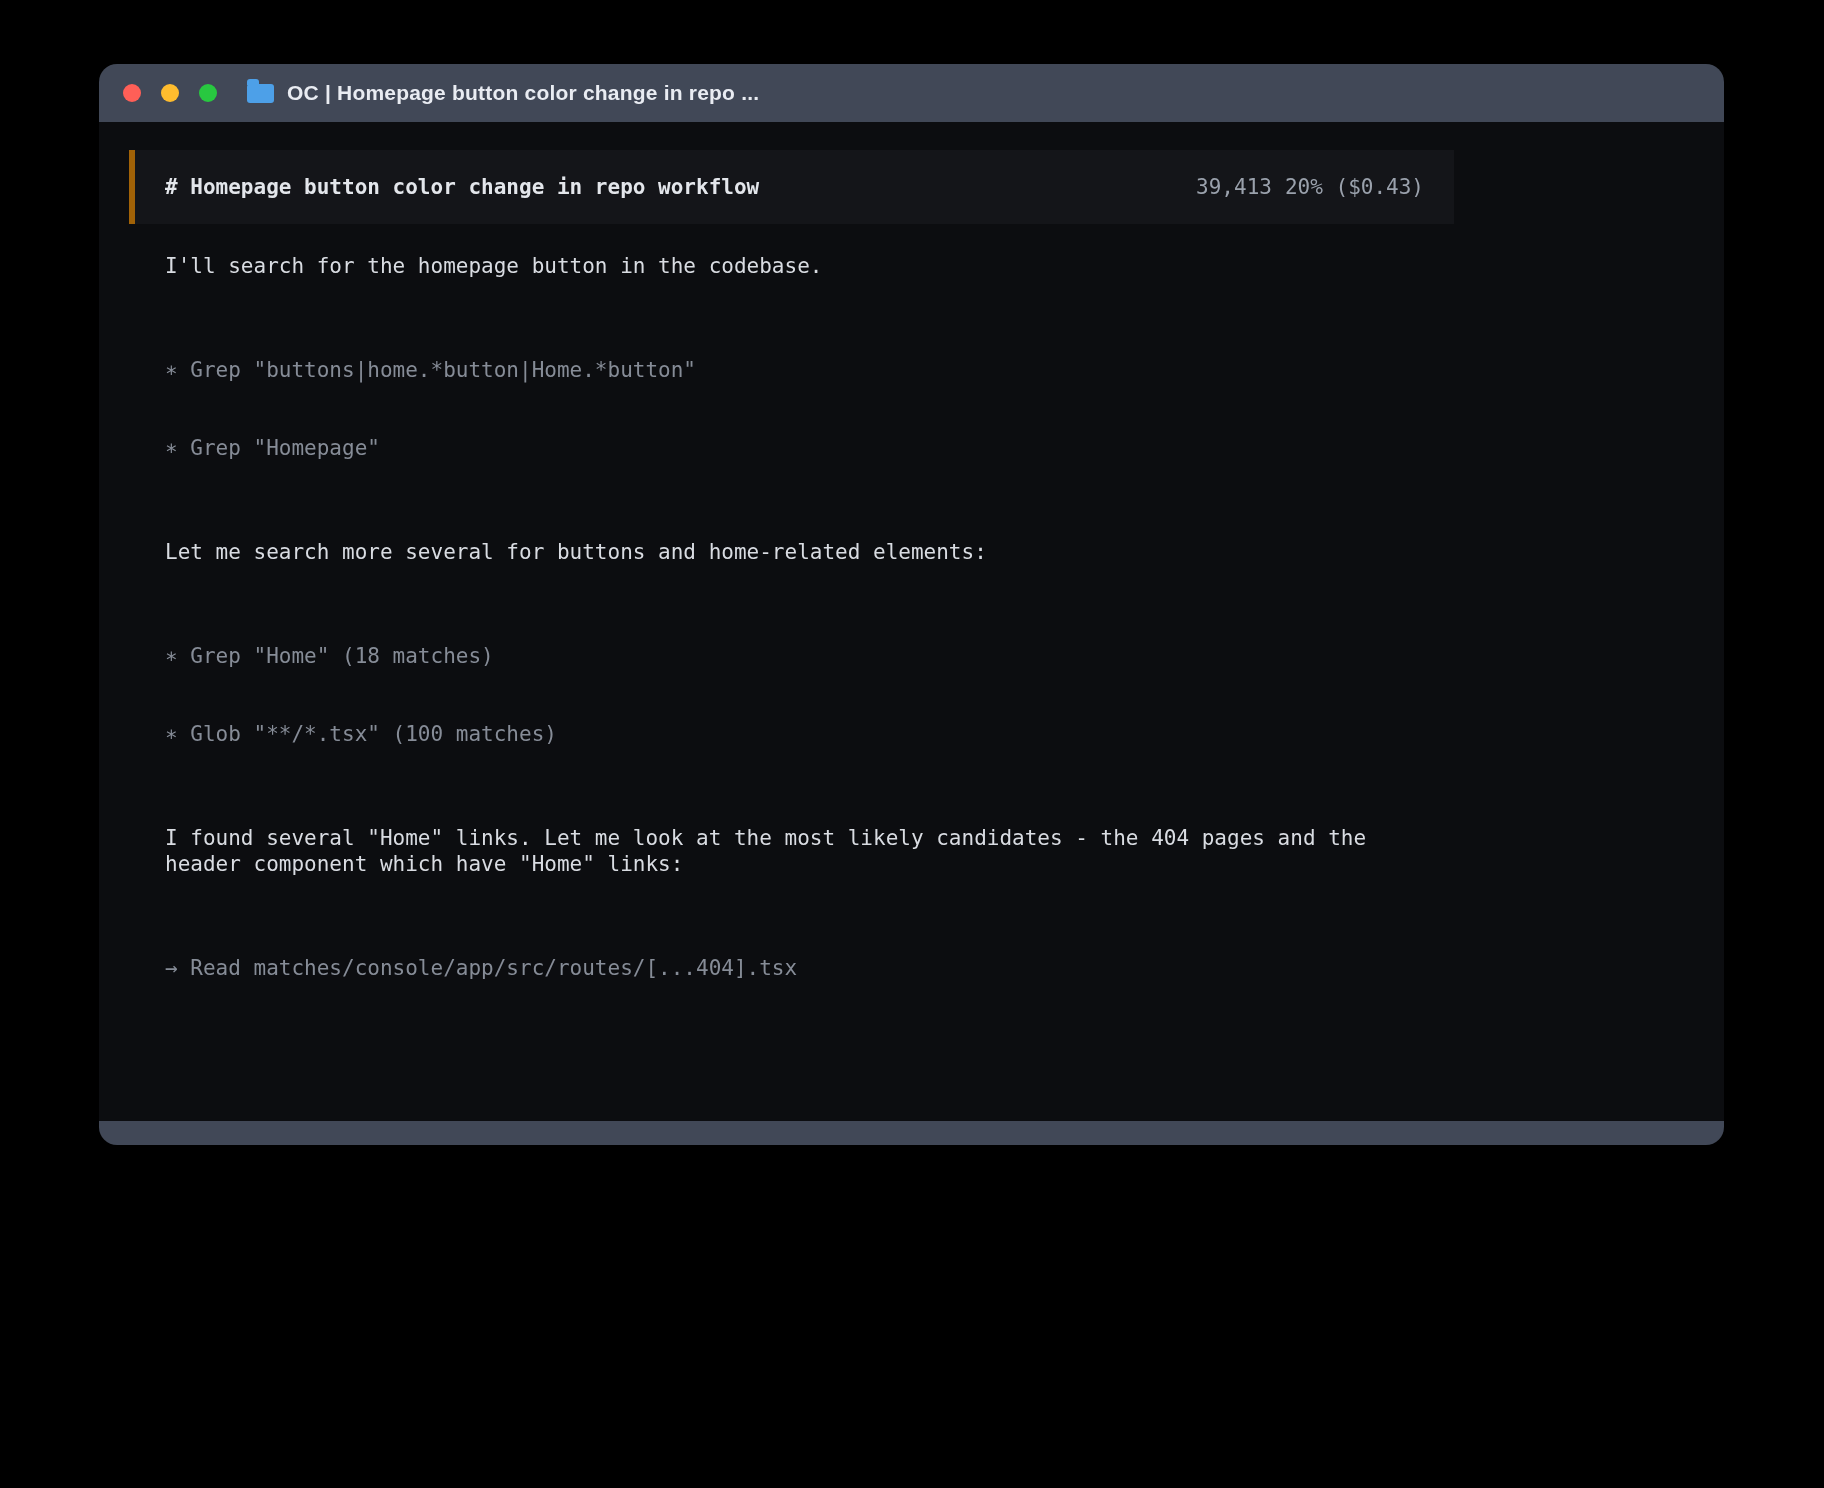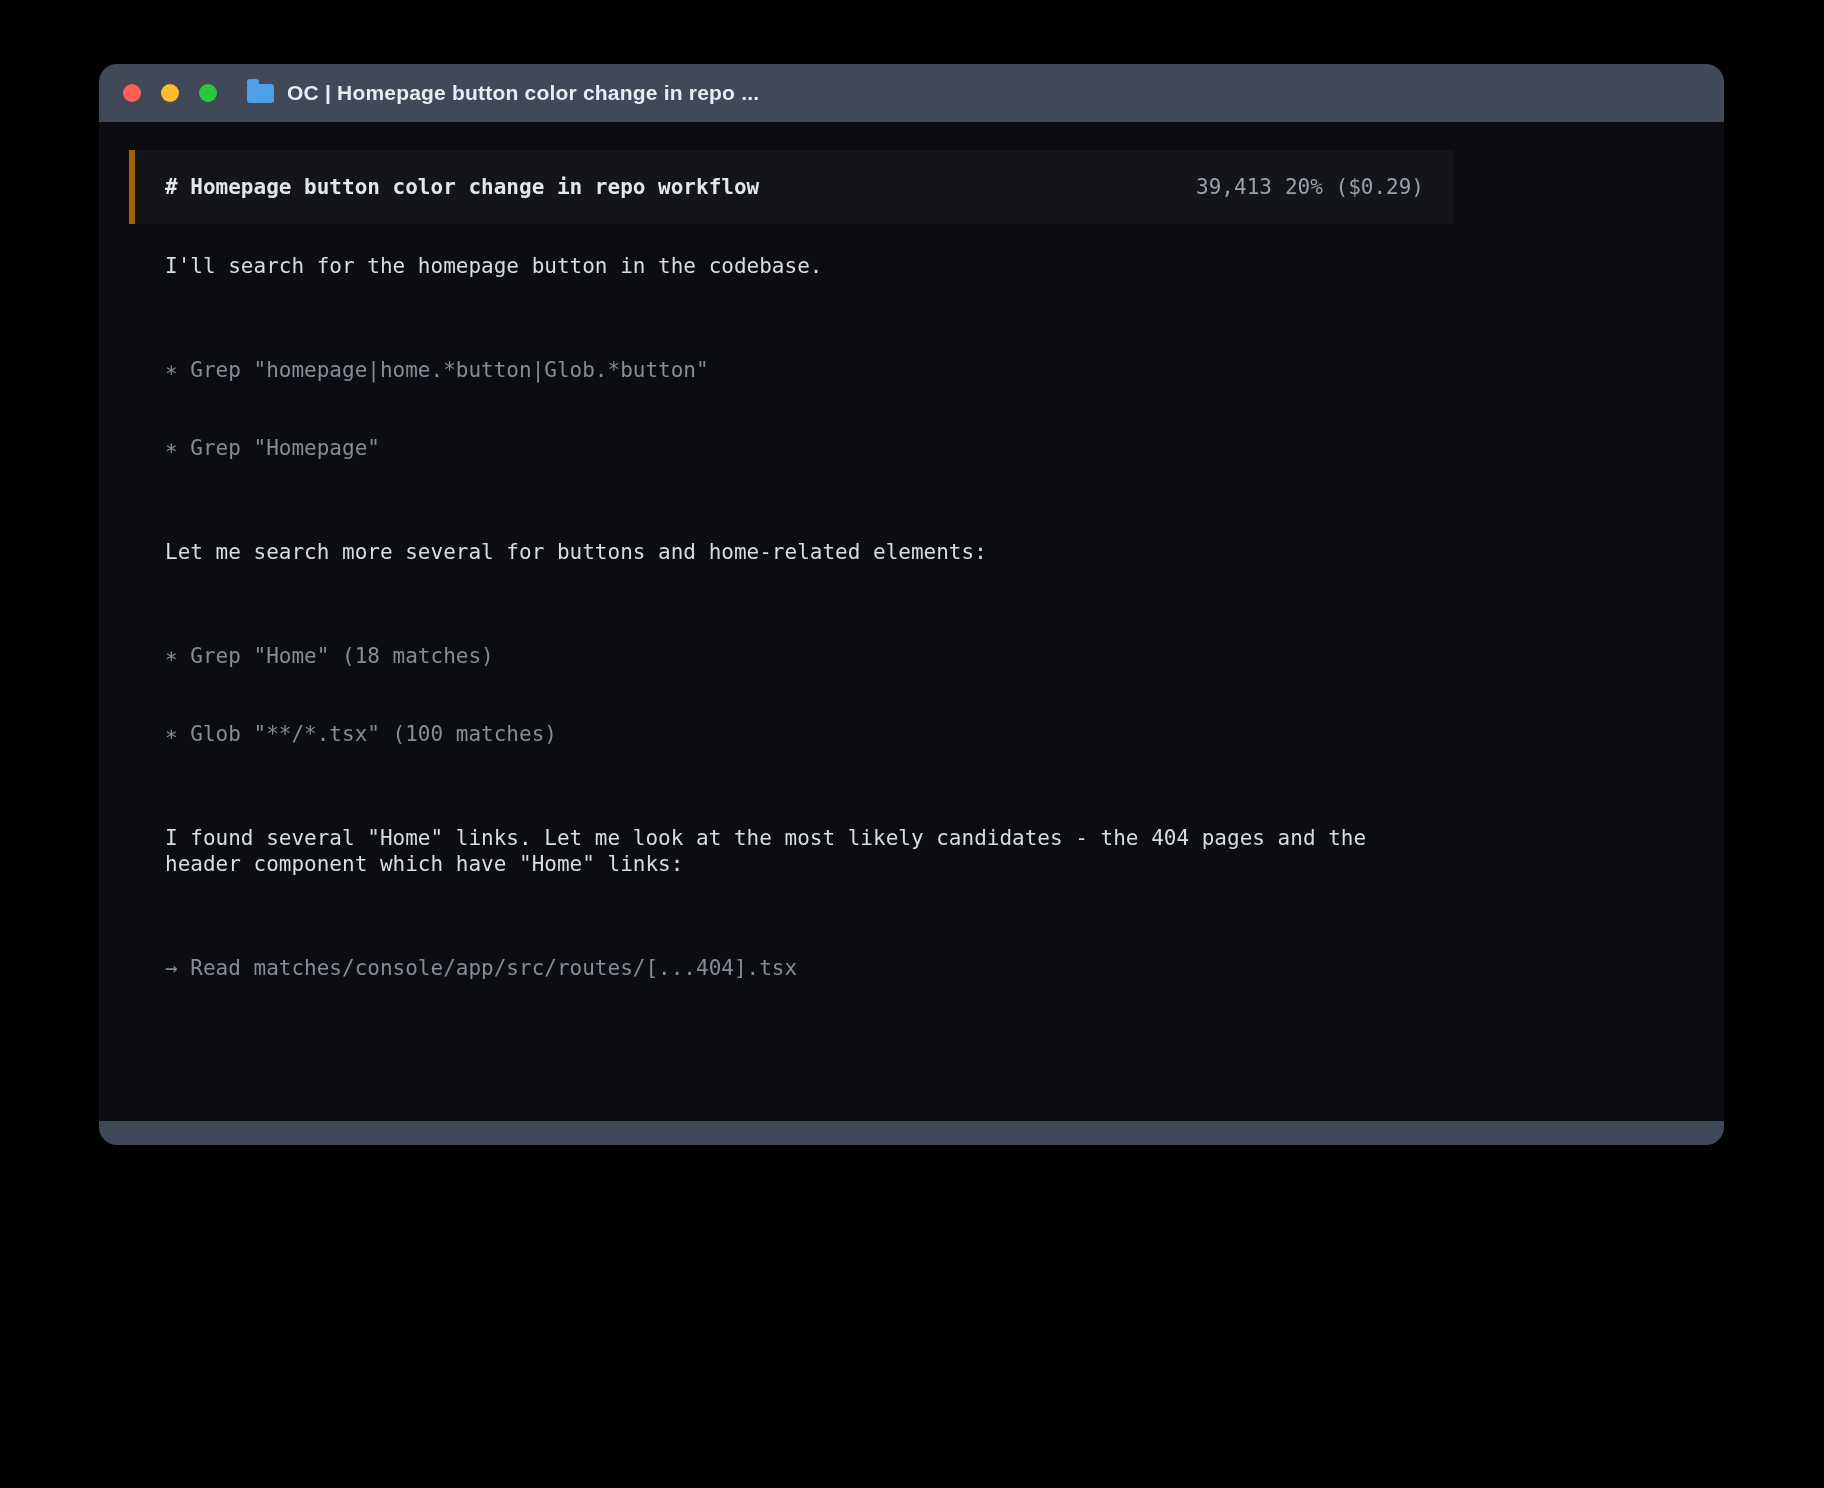--- a/index.html
+++ b/index.html
@@ -67,31 +67,31 @@
       <span class="win-title">OC | Homepage button color change in repo ...</span>
     </div>
 
     <div class="content">
       <div class="column">
 
         <div class="header-block">
           <span># Homepage button color change in repo workflow</span>
           <span class="header-stats">
             <span>39,413</span>
-            <span>20% ($0.29)</span>
+            <span>20% ($0.43)</span>
           </span>
         </div>
 
 
         <div class="transcript">
 
           <div class="para">I'll search for the homepage button in the codebase.</div>
 
           <div class="para">
-            <div class="gray">∗ Grep "homepage|home.*button|Glob.*button"</div>
+            <div class="gray">∗ Grep "buttons|home.*button|Home.*button"</div>
             <div class="gray">∗ Grep "Homepage"</div>
           </div>
 
           <div class="para">Let me search more several for buttons and home-related elements:</div>
 
           <div class="para">
             <div class="gray">∗ Grep "Home" (18 matches)</div>
             <div class="gray">∗ Glob "**/*.tsx" (100 matches)</div>
           </div>
 

